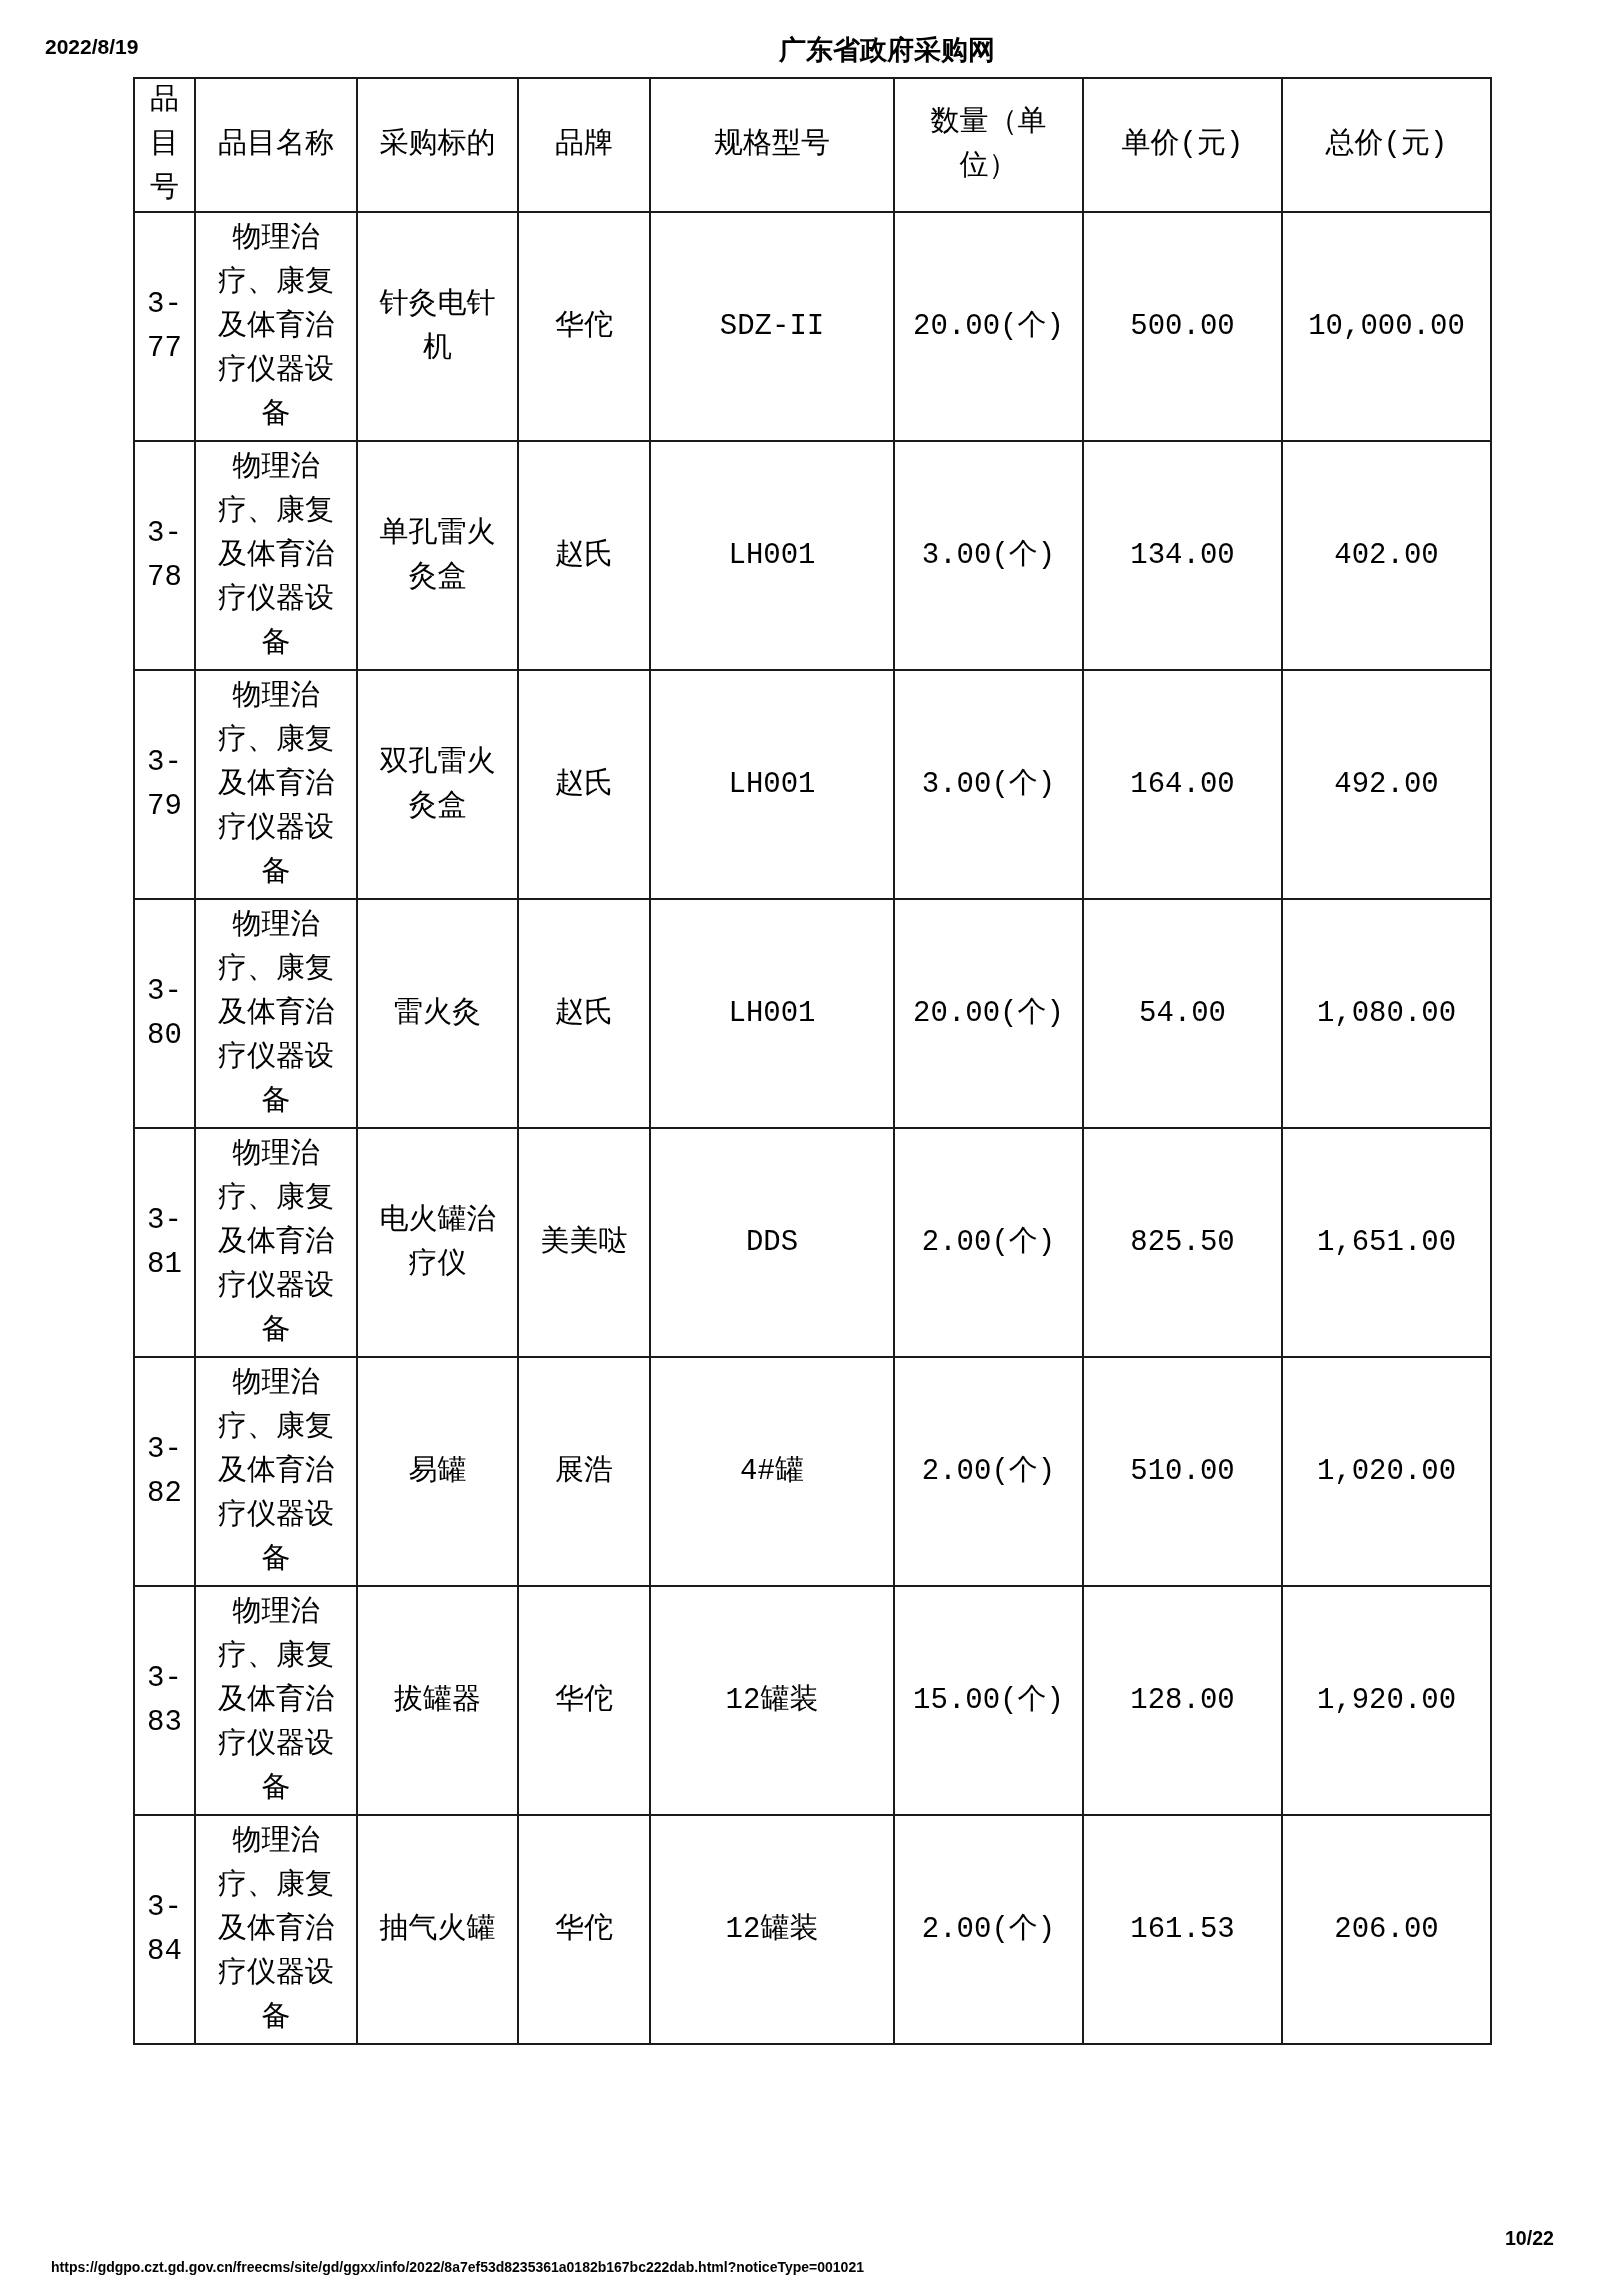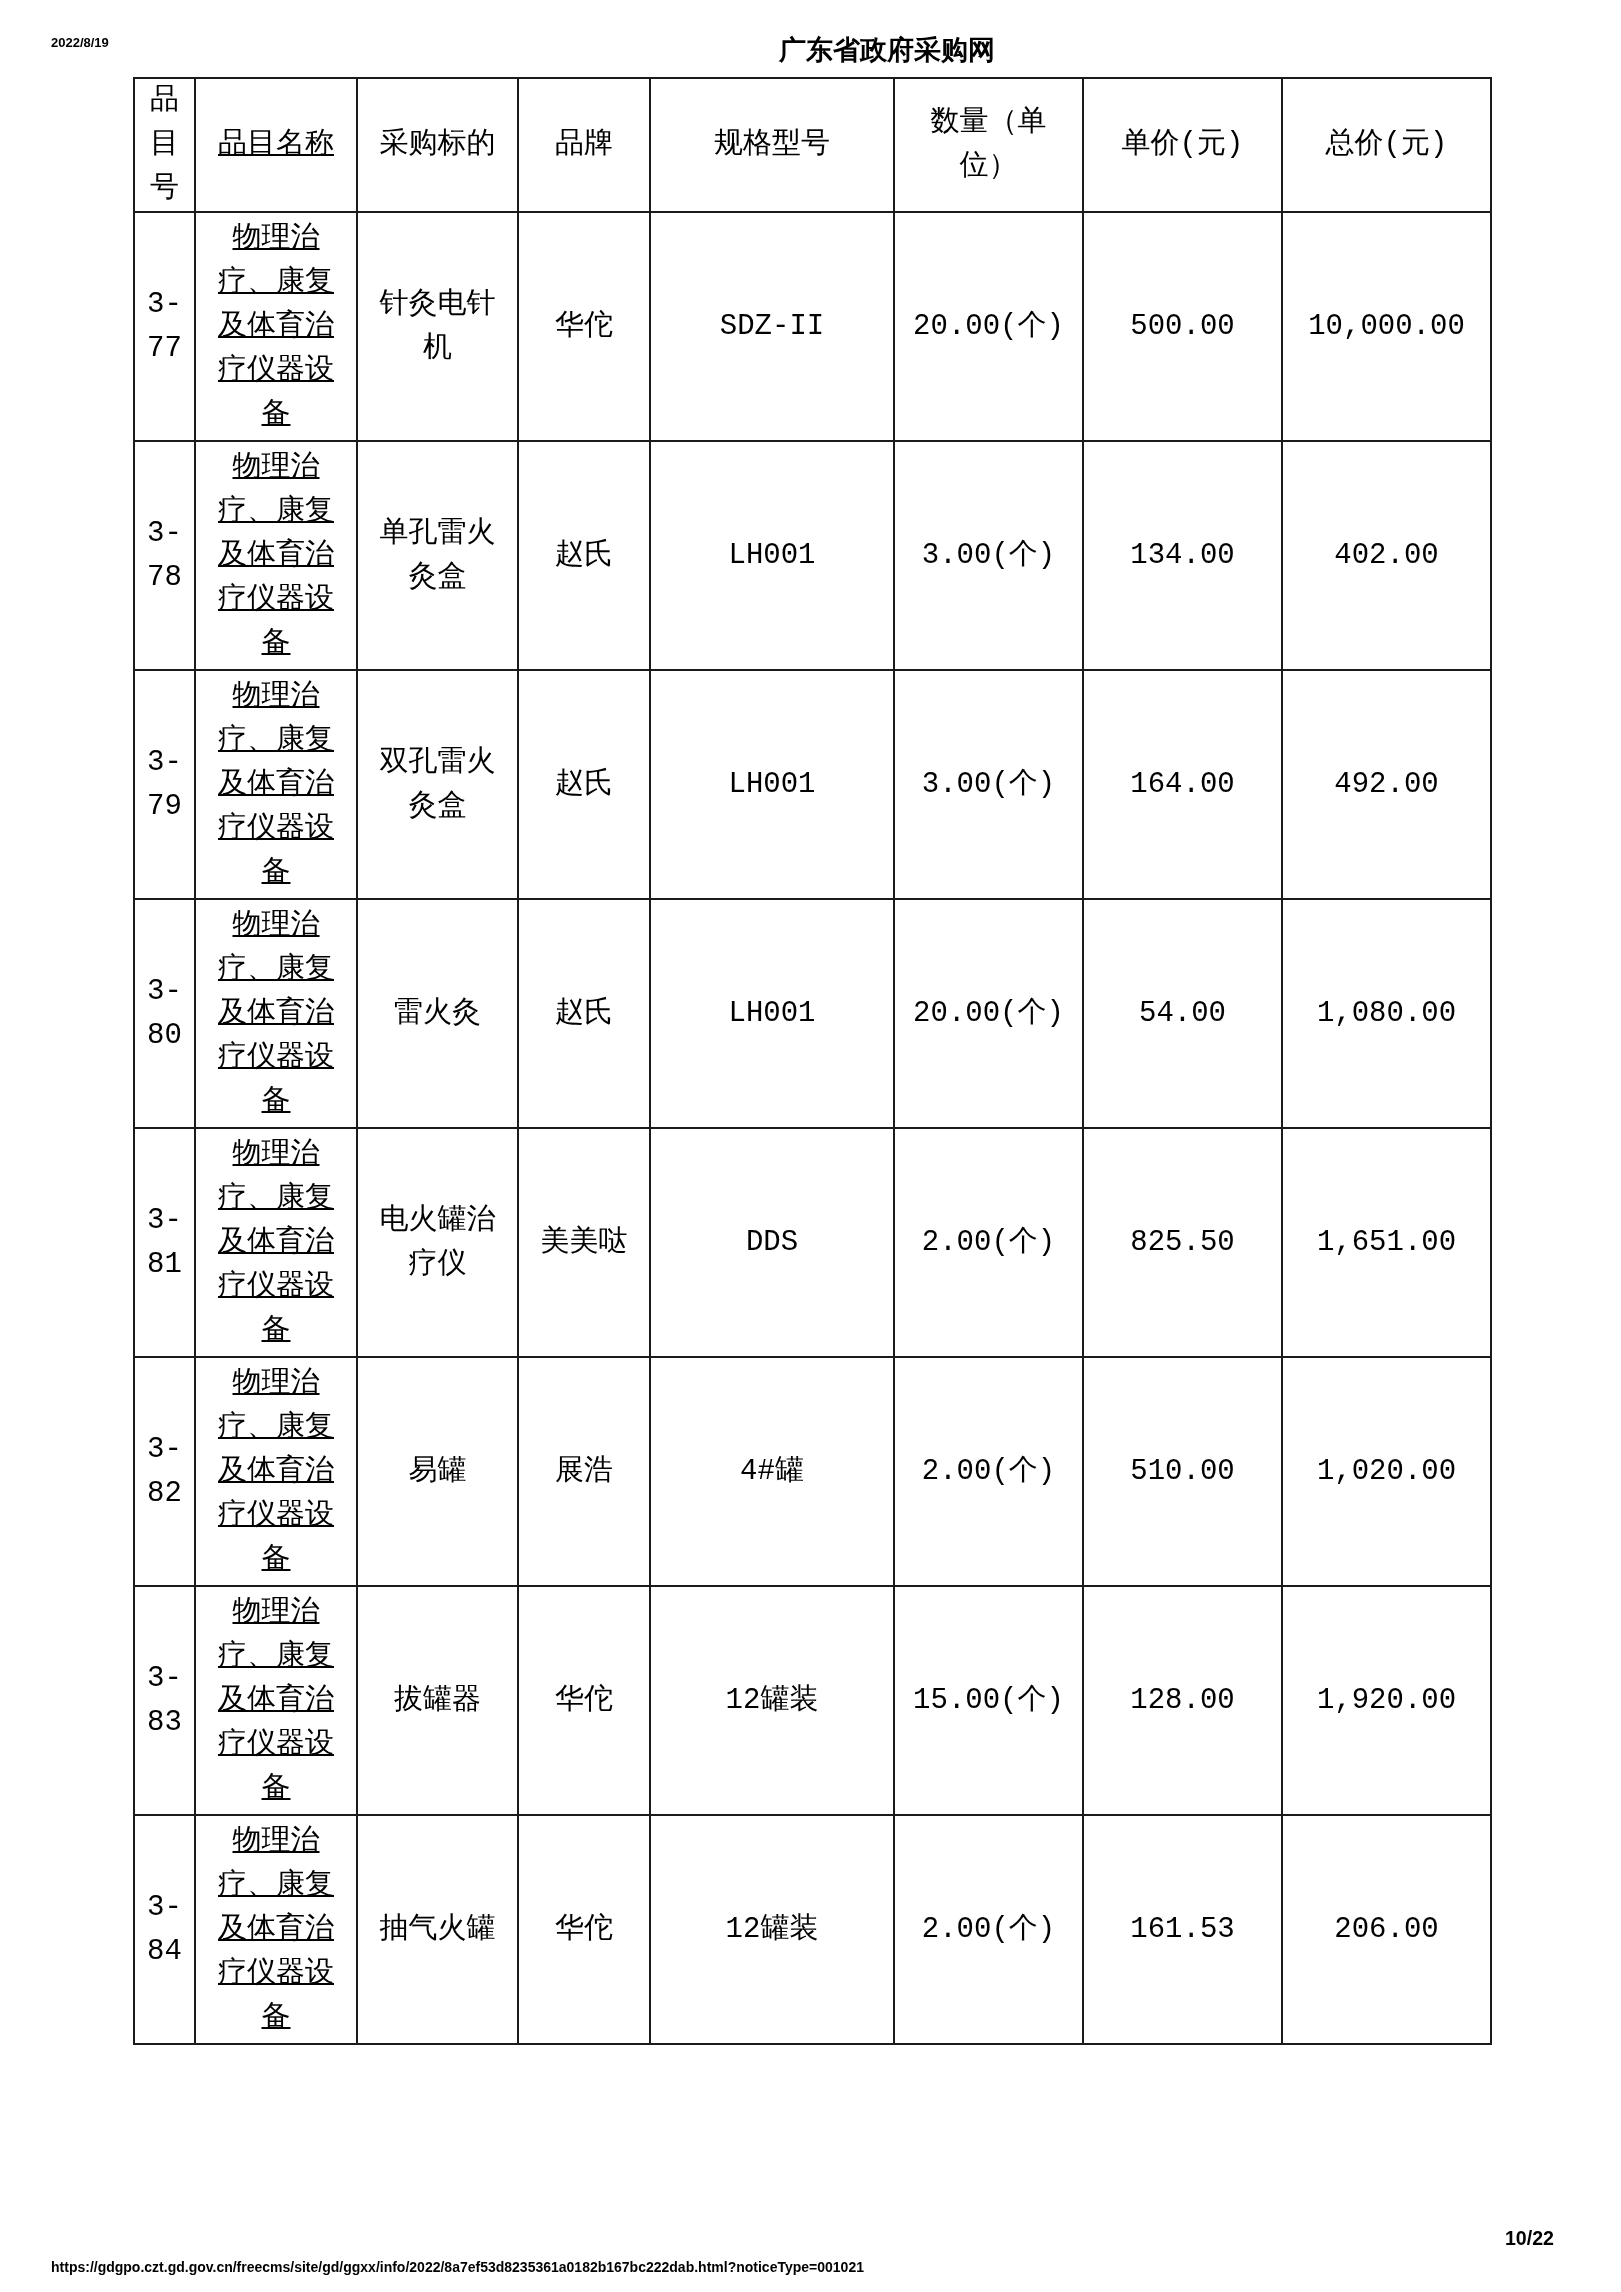--- a/index.html
+++ b/index.html
@@ -19,21 +19,21 @@
   }
 
   
   .chrome-text {
     position: absolute;
     font-family: "Liberation Sans", "DejaVu Sans", sans-serif;
     font-weight: bold;
     color: #000000;
     white-space: nowrap;
   }
-  .print-date   { left: 51px;  top: 35px;  font-size: 13px; }
+  .print-date   { left: 45px;  top: 35px;  font-size: 21px; }
   .site-title   { left: 887px; top: 32px;  font-size: 27px; transform: translateX(-50%); }
   .footer-url   { left: 51px;  top: 2227px; font-size: 14px; margin-top: 32px; }
   .page-number  { right: 67px; top: 2227px; font-size: 19.6px; }
 
   
   table.doc-table {
     position: absolute;
     left: 133px;
     top: 77px;
     width: 1357px;
@@ -59,21 +59,21 @@
   col.c-id       { width: 61px;  }
   col.c-category { width: 162px; }
   col.c-target   { width: 161px; }
   col.c-brand    { width: 132px; }
   col.c-model    { width: 244px; }
   col.c-qty      { width: 189px; }
   col.c-unit     { width: 199px; }
   col.c-total    { width: 209px; }
 
   .col-id       { padding: 0 3.9px; word-break: break-all; }
-  .col-category { padding: 0 9.8px; text-decoration: underline; }
+  .col-category { padding: 0 9.8px; }
   .col-target   { padding: 0 9.8px; }
   .col-unit, .col-total { text-align: right; padding-right: 17.6px; }
 </style>
 </head>
 <body>
 
 <div class="page">
 
   <span class="chrome-text print-date">2022/8/19</span>
   <span class="chrome-text site-title">广东省政府采购网</span>

